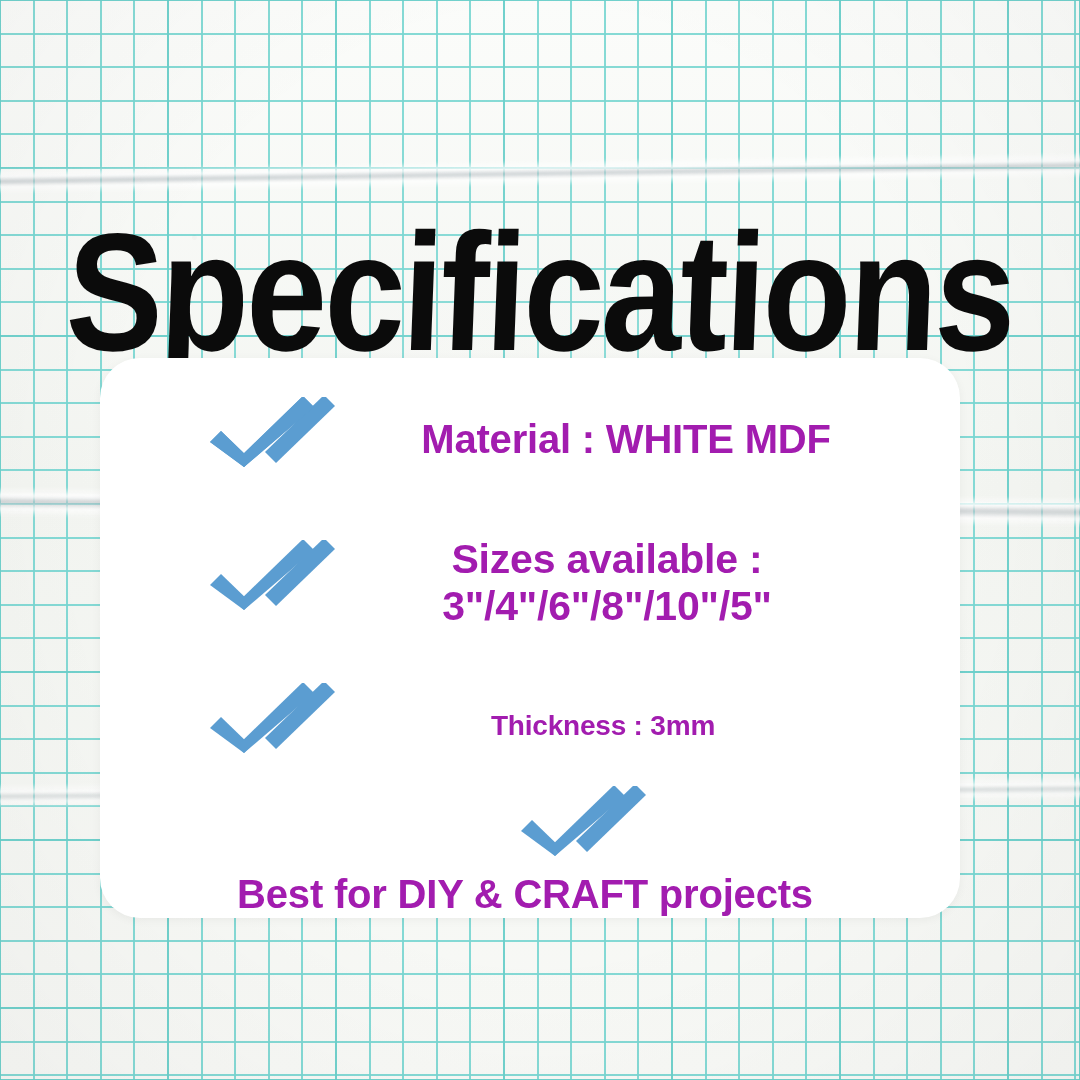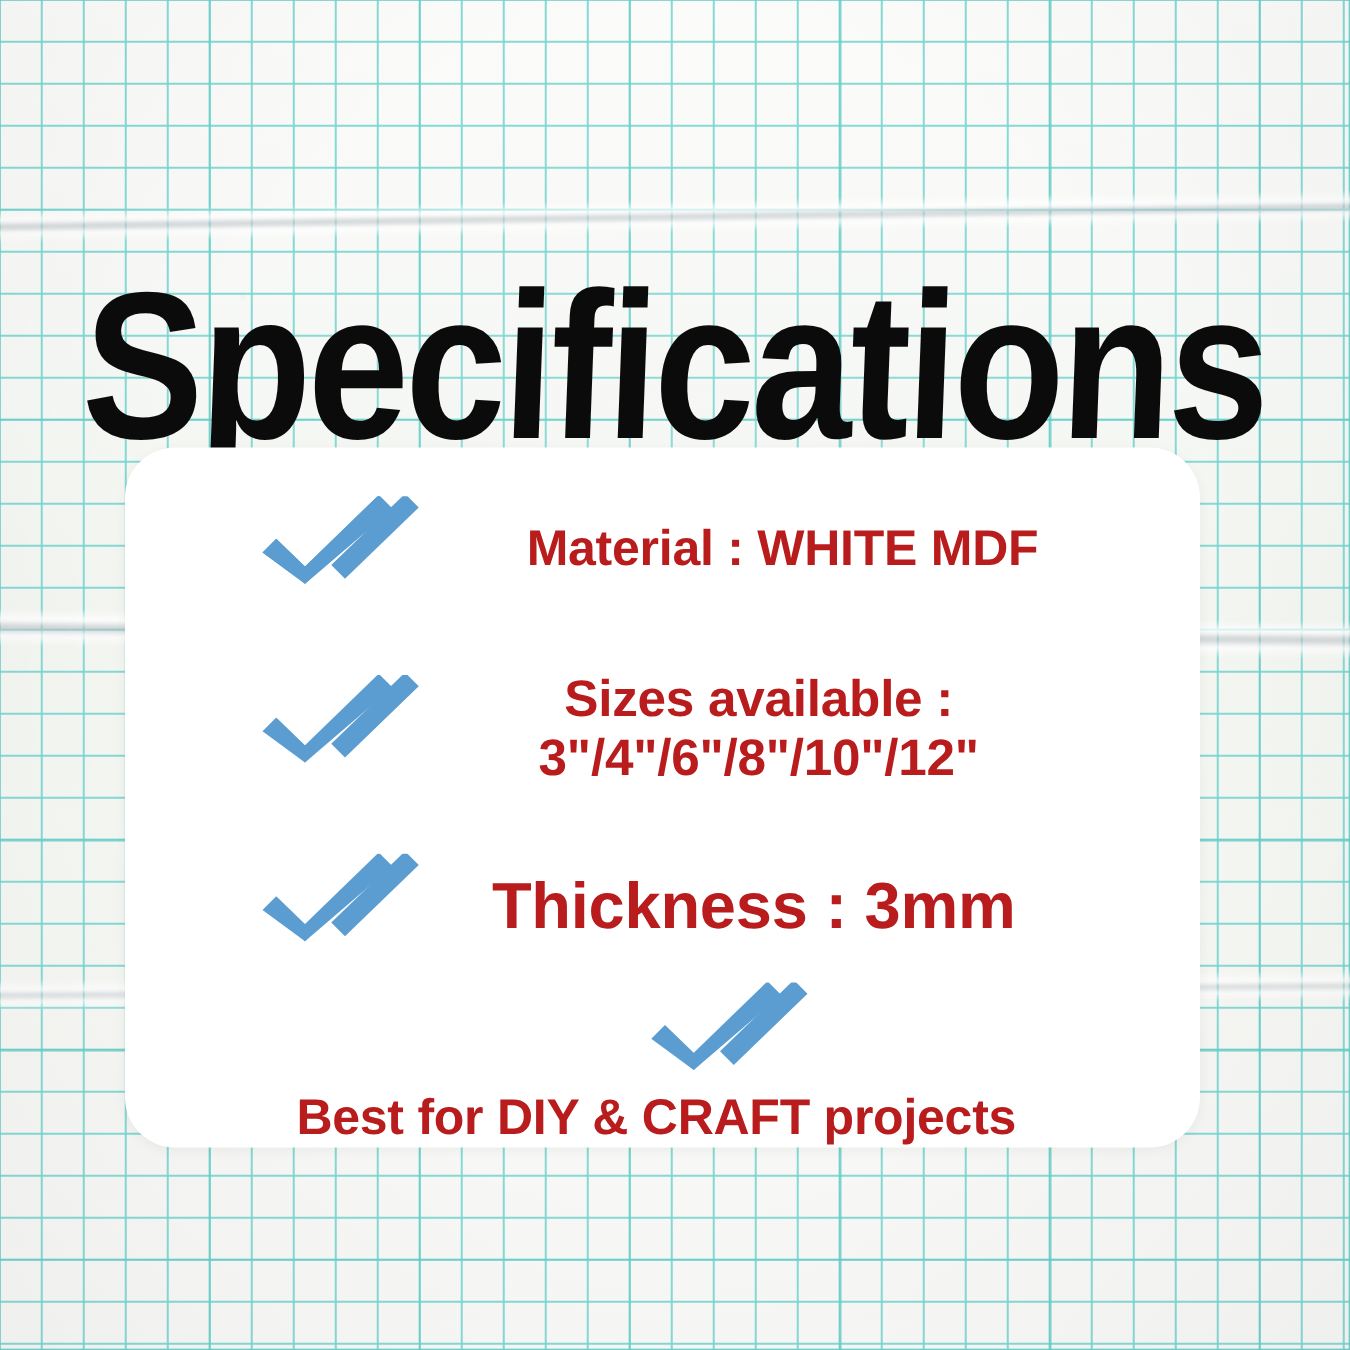--- a/index.html
+++ b/index.html
@@ -166,32 +166,32 @@
   .check-icon {
     flex: 0 0 auto;
     width: 132px;
     height: 86px;
     margin-left: 106px;
     display: block;
   }
   .spec-text {
     flex: 1 1 auto;
     text-align: center;
-    color: #b91c1c;
+    color: #a21caf;
     font-family: "Liberation Sans", sans-serif;
     font-weight: 700;
     font-size: 40px;
     line-height: 1.14;
     letter-spacing: -0.2px;
     padding-right: 28px;
     white-space: pre-line;
   }
   .row-0 .spec-text { font-size: 40px; padding-right: 46px; }
   .row-1 .spec-text { font-size: 41px; padding-right: 84px; }
-  .row-2 .spec-text { font-size: 52px; padding-right: 92px; }
+  .row-2 .spec-text { font-size: 28px; padding-right: 92px; }
   .row-3 .spec-text { font-size: 40px; padding-right: 10px; }
 </style>
 </head>
 <body>
 
 <div id="stage">
 
   <div class="paper"></div>
   <div class="paper-major"></div>
   <div class="crease crease-1"></div>
@@ -214,21 +214,21 @@
         <div class="spec-text">Material :  WHITE MDF</div>
       </li>
 
       <li class="spec-row row-1">
         <svg class="check-icon" viewBox="0 0 132 86" aria-hidden="true">
           <path d="M4 45 L15 34 L45 63 L38 70 Z" fill="#5b9dd1"></path>
           <path d="M38 70 L31 63 L97 -1 L108 10 Z" fill="#5b9dd1"></path>
           <path d="M70 66 L59 55 L118 -2 L129 9 Z" fill="#5b9dd1"></path>
         </svg>
         <div class="spec-text">Sizes available :
-3"/4"/6"/8"/10"/12"</div>
+3"/4"/6"/8"/10"/5"</div>
       </li>
 
       <li class="spec-row row-2">
         <svg class="check-icon" viewBox="0 0 132 86" aria-hidden="true">
           <path d="M4 45 L15 34 L45 63 L38 70 Z" fill="#5b9dd1"></path>
           <path d="M38 70 L31 63 L97 -1 L108 10 Z" fill="#5b9dd1"></path>
           <path d="M70 66 L59 55 L118 -2 L129 9 Z" fill="#5b9dd1"></path>
         </svg>
         <div class="spec-text">Thickness : 3mm</div>
       </li>

